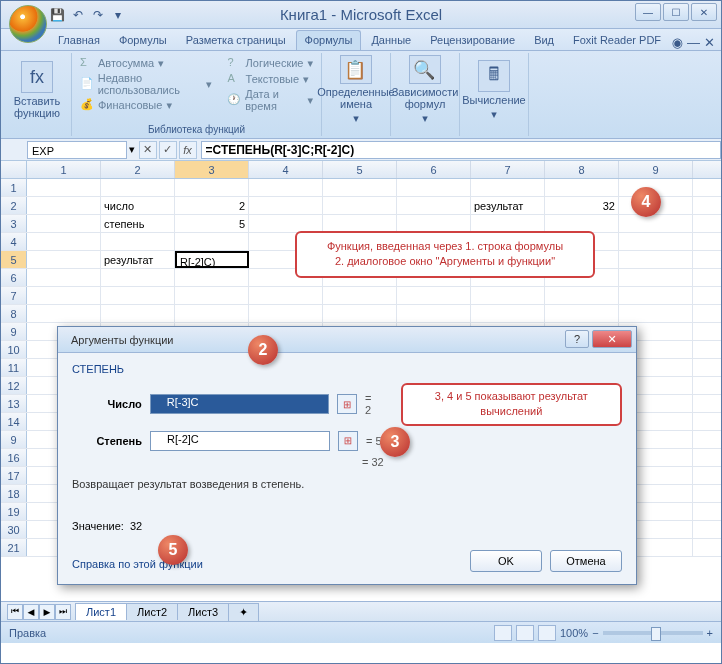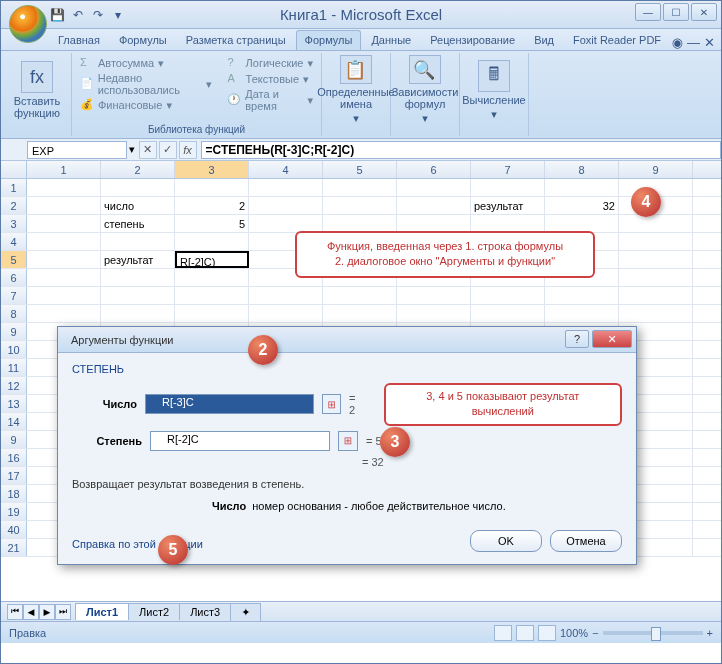--- a/index.html
+++ b/index.html
@@ -52,26 +52,26 @@
 .fn{color:#15428b;font-size:11px;margin-bottom:8px}
 .argrow{display:flex;align-items:center;gap:8px;margin-bottom:5px}
 .arglabel{width:70px;text-align:right;font-weight:bold}
 .arginput{width:180px;height:20px;border:1px solid #7b9ac0;background:#fff;padding:1px 16px}
 .arginput.sel{background:#2a5a9a;color:#fff}
 .refbtn{width:20px;height:20px;border:1px solid #7b9ac0;background:#eaf2fb;display:flex;align-items:center;justify-content:center;font-size:10px;color:#c44}
 .eq{color:#555}
 .desc{margin:10px 0;font-size:11px;color:#333}
 .argdesc{margin-left:140px;font-size:11px}
 .btns{display:flex;justify-content:flex-end;gap:8px;padding:8px 14px 12px}
-.btn{min-width:72px;height:22px;border:1px solid #7b9ac0;background:linear-gradient(#fff,#e4ecf7);border-radius:9px;cursor:pointer}
+.btn{min-width:72px;height:22px;border:1px solid #7b9ac0;background:linear-gradient(#fff,#e4ecf7);border-radius:3px;cursor:pointer}
 .link{color:#15428b;cursor:pointer;position:absolute;left:14px;bottom:14px}
 .value{margin-top:30px;font-size:11px}
 .sheet-tabs{height:20px;background:linear-gradient(#e7eff9,#d6e4f3);display:flex;align-items:center;border-top:1px solid #9db6d8;padding-left:6px;gap:0}
 .stab{padding:2px 10px;background:#fff;border:1px solid #9db6d8;border-bottom:none;font-size:11px;margin-right:-1px}
-.stab.active{font-weight:bold;color:#15428b}
+.stab.active{font-weight:normal;color:#15428b}
 .stab.inactive{background:#d6e4f3}
 .nav-arrows{display:flex;gap:0;margin-right:4px}
 .nav-arrows span{width:16px;height:16px;border:1px solid #9db6d8;display:flex;align-items:center;justify-content:center;font-size:9px;background:#eaf2fb}
 .statusbar{height:22px;background:linear-gradient(#d9e7f7,#c7ddf2);display:flex;align-items:center;padding:0 8px;color:#3a5a8a;border-top:1px solid #9db6d8;gap:8px}
 .statusbar .right{margin-left:auto;display:flex;align-items:center;gap:4px}
 .zoom-slider{width:100px;height:4px;background:#b0c8e2;position:relative}
 .zoom-slider::after{content:"";position:absolute;left:48%;top:-4px;width:8px;height:12px;background:#eaf2fb;border:1px solid #7b9ac0}
 .viewbtn{width:18px;height:16px;border:1px solid #9db6d8;background:#eaf2fb}
 </style>
 </head>
@@ -404,21 +404,21 @@
         <div class="cell"></div>
         <div class="cell"></div>
         <div class="cell"></div>
         <div class="cell"></div>
         <div class="cell"></div>
         <div class="cell"></div>
         <div class="cell"></div>
         <div class="cell"></div>
       </div>
       <div class="row">
-        <div class="rh">40</div>
+        <div class="rh">30</div>
         <div class="cell"></div>
         <div class="cell"></div>
         <div class="cell"></div>
         <div class="cell"></div>
         <div class="cell"></div>
         <div class="cell"></div>
         <div class="cell"></div>
         <div class="cell"></div>
         <div class="cell"></div>
       </div>
@@ -452,34 +452,34 @@
       <span class="close">✕</span>
     </div>
   </div>
   <div class="dlg-body">
     <div class="fn">СТЕПЕНЬ</div>
     <div class="argrow">
       <div class="arglabel">Число</div>
       <div class="arginput sel">R[-3]C</div>
       <div class="refbtn">⊞</div>
       <div class="eq">= <span>2</span></div>
-      <div class="callout" style="position:static;margin-left:12px;padding:4px 16px">3, 4 и 5 показывают результат вычислений</div>
+      <div class="callout" style="position:static;margin-left:12px;padding:4px 0">3, 4 и 5 показывают результат вычислений</div>
     </div>
     <div class="argrow">
       <div class="arglabel">Степень</div>
       <div class="arginput">R[-2]C</div>
       <div class="refbtn">⊞</div>
       <div class="eq">= <span>5</span></div>
     </div>
     <div class="argrow" style="margin-left:290px">
       <div class="eq">= <span>32</span></div>
     </div>
     <div class="desc">Возвращает результат возведения в степень.</div>
-    <div class="argdesc">
-      <b>Число</b>&nbsp; <span>номер основания - любое действительное число.</span>
+    <div class="value">
+      <span>Значение:</span>&nbsp; <span>32</span>
     </div>
   </div>
   <div class="btns">
     <button class="btn">OK</button>
     <button class="btn">Отмена</button>
   </div>
   <div class="link">Справка по этой функции</div>
   <div class="badge" style="left:190px;top:8px">2</div>
   <div class="badge" style="left:322px;top:100px">3</div>
   <div class="badge" style="left:100px;top:208px">5</div>

